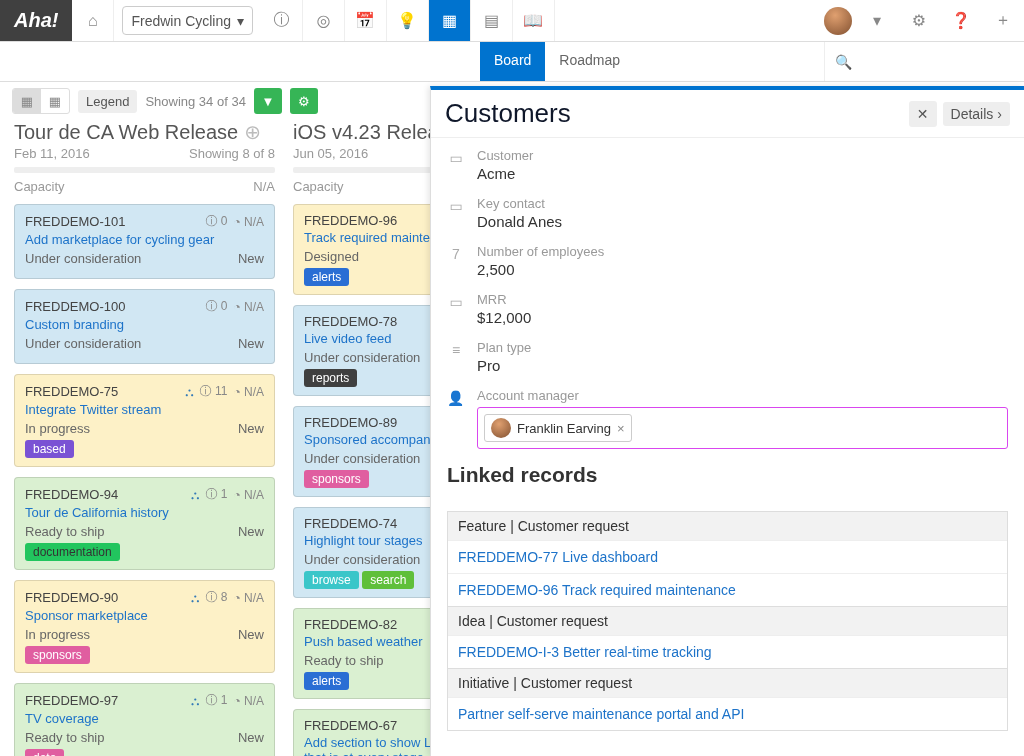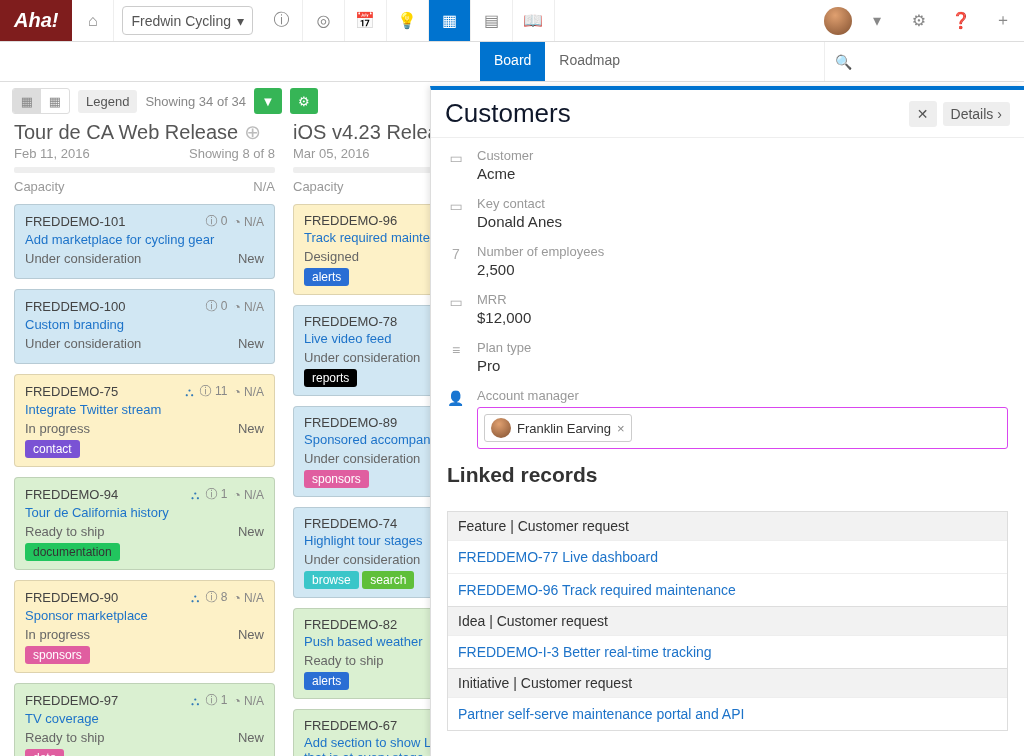--- a/index.html
+++ b/index.html
@@ -1,20 +1,20 @@
 <!DOCTYPE html>
 <html><head>
 <meta charset="utf-8">
 <style>
   * { box-sizing: border-box; margin: 0; padding: 0; }
   body { font-family: -apple-system, "Helvetica Neue", Arial, sans-serif; font-size: 14px; color: #333; background: #fff; width: 1024px; height: 756px; overflow: hidden; }
   
   
   .topbar { height: 42px; background: #fff; border-bottom: 1px solid #ddd; display: flex; align-items: stretch; }
-  .logo { background: #7f1d1d; color: #fff; font-weight: 700; font-size: 20px; padding: 0 14px; display: flex; align-items: center; font-style: italic; }
+  .logo { background: #404040; color: #fff; font-weight: 700; font-size: 20px; padding: 0 14px; display: flex; align-items: center; font-style: italic; }
   .nav-btn { width: 42px; display: flex; align-items: center; justify-content: center; color: #888; border-right: 1px solid #eee; font-size: 16px; cursor: pointer; }
   .nav-btn.active { background: #0073cf; color: #fff; }
   .product-select { display: flex; align-items: center; padding: 4px 8px; margin: 6px 8px; border: 1px solid #ccc; border-radius: 4px; cursor: pointer; gap:6px; color:#555;}
   .flex-spacer { flex: 1; }
   .avatar { width: 28px; height: 28px; border-radius: 50%; background: radial-gradient(circle at 40% 30%, #e0a070, #815030); align-self: center; margin: 0 4px; }
 
   
   .subnav { height: 40px; border-bottom: 1px solid #ddd; display: flex; align-items: stretch; justify-content: space-between; }
   .subnav-spacer { width: 480px; }
   .tab { padding: 10px 14px; color: #666; cursor: pointer; }
@@ -45,21 +45,21 @@
   .card-head .id{color:#444;}
   .card-head .right{margin-left:auto; display:flex; gap:6px; align-items:center; color:#888;}
   .card-title { color:#1d73c9; margin:2px 0 4px; }
   .card-row2 { display:flex; justify-content:space-between; color:#666; margin-bottom:4px;}
   .tag { display:inline-block; color:#fff; font-size:12px; padding:2px 8px; border-radius:3px;}
   .tag.social{background:#7a52d4;}
   .tag.doc{background:#22c55e;color:#333;}
   .tag.spons{background:#e05ea0;}
   .tag.data{background:#e05ea0;}
   .tag.alerts{background:#2a6ed4;}
-  .tag.reports{background:#000000;}
+  .tag.reports{background:#404040;}
   .tag.browse{background:#3ac6c9;}
   .tag.search{background:#5fbf3a;}
   .mini-icon{font-size:12px;color:#888;}
   .mini-icon.blue{color:#337ab7;}
 
   
   .panel { position: absolute; top: 86px; left: 430px; right:0; bottom:0; background:#fff; border-top:4px solid #0073cf; border-left:1px solid #ddd; box-shadow:-2px 0 6px rgba(0,0,0,0.1); display:flex; flex-direction:column;}
   .panel-head { display:flex; align-items:center; padding:8px 14px; border-bottom:1px solid #eee;}
   .panel-title { font-size:26px; color:#0f172a; font-weight:300;}
   .panel-close { margin-left:auto; background:#eee; width:28px;height:26px;border-radius:3px;display:flex;align-items:center;justify-content:center;cursor:pointer; color:#555;}
@@ -170,21 +170,21 @@
             <span class="mini-icon blue">⛬</span>
             <span class="mini-icon">ⓘ 11</span>
             <span class="mini-icon">◔ N/A</span>
           </span>
         </div>
       <div class="card-title">Integrate Twitter stream</div>
       <div class="card-row2">
           <span>In progress</span>
           <span>New</span>
         </div>
-      <span class="tag social">contact</span> </div>
+      <span class="tag social">based</span> </div>
       <div class="card green">
       <div class="card-head">
           <span class="id">FREDDEMO-94</span>
           <span class="right">
             <span class="mini-icon blue">⛬</span>
             <span class="mini-icon">ⓘ 1</span>
             <span class="mini-icon">◔ N/A</span>
           </span>
         </div>
       <div class="card-title">Tour de California history</div>
@@ -220,21 +220,21 @@
       <div class="card-title">TV coverage</div>
       <div class="card-row2">
           <span>Ready to ship</span>
           <span>New</span>
         </div>
       <span class="tag data">data</span> </div>
     </div>
     <div class="column">
     <div class="col-title">iOS v4.23 Release <span style="color:#bbb;cursor:pointer">⊕</span></div>
     <div class="col-sub">
-        <span>Mar 05, 2016</span>
+        <span>Jun 05, 2016</span>
         <span></span>
       </div>
     <div class="progress"></div>
     <div class="cap-row">
         <span>Capacity</span>
         <span>N/A</span>
       </div>
       <div class="card yellow">
       <div class="card-head">
           <span class="id">FREDDEMO-96</span>

